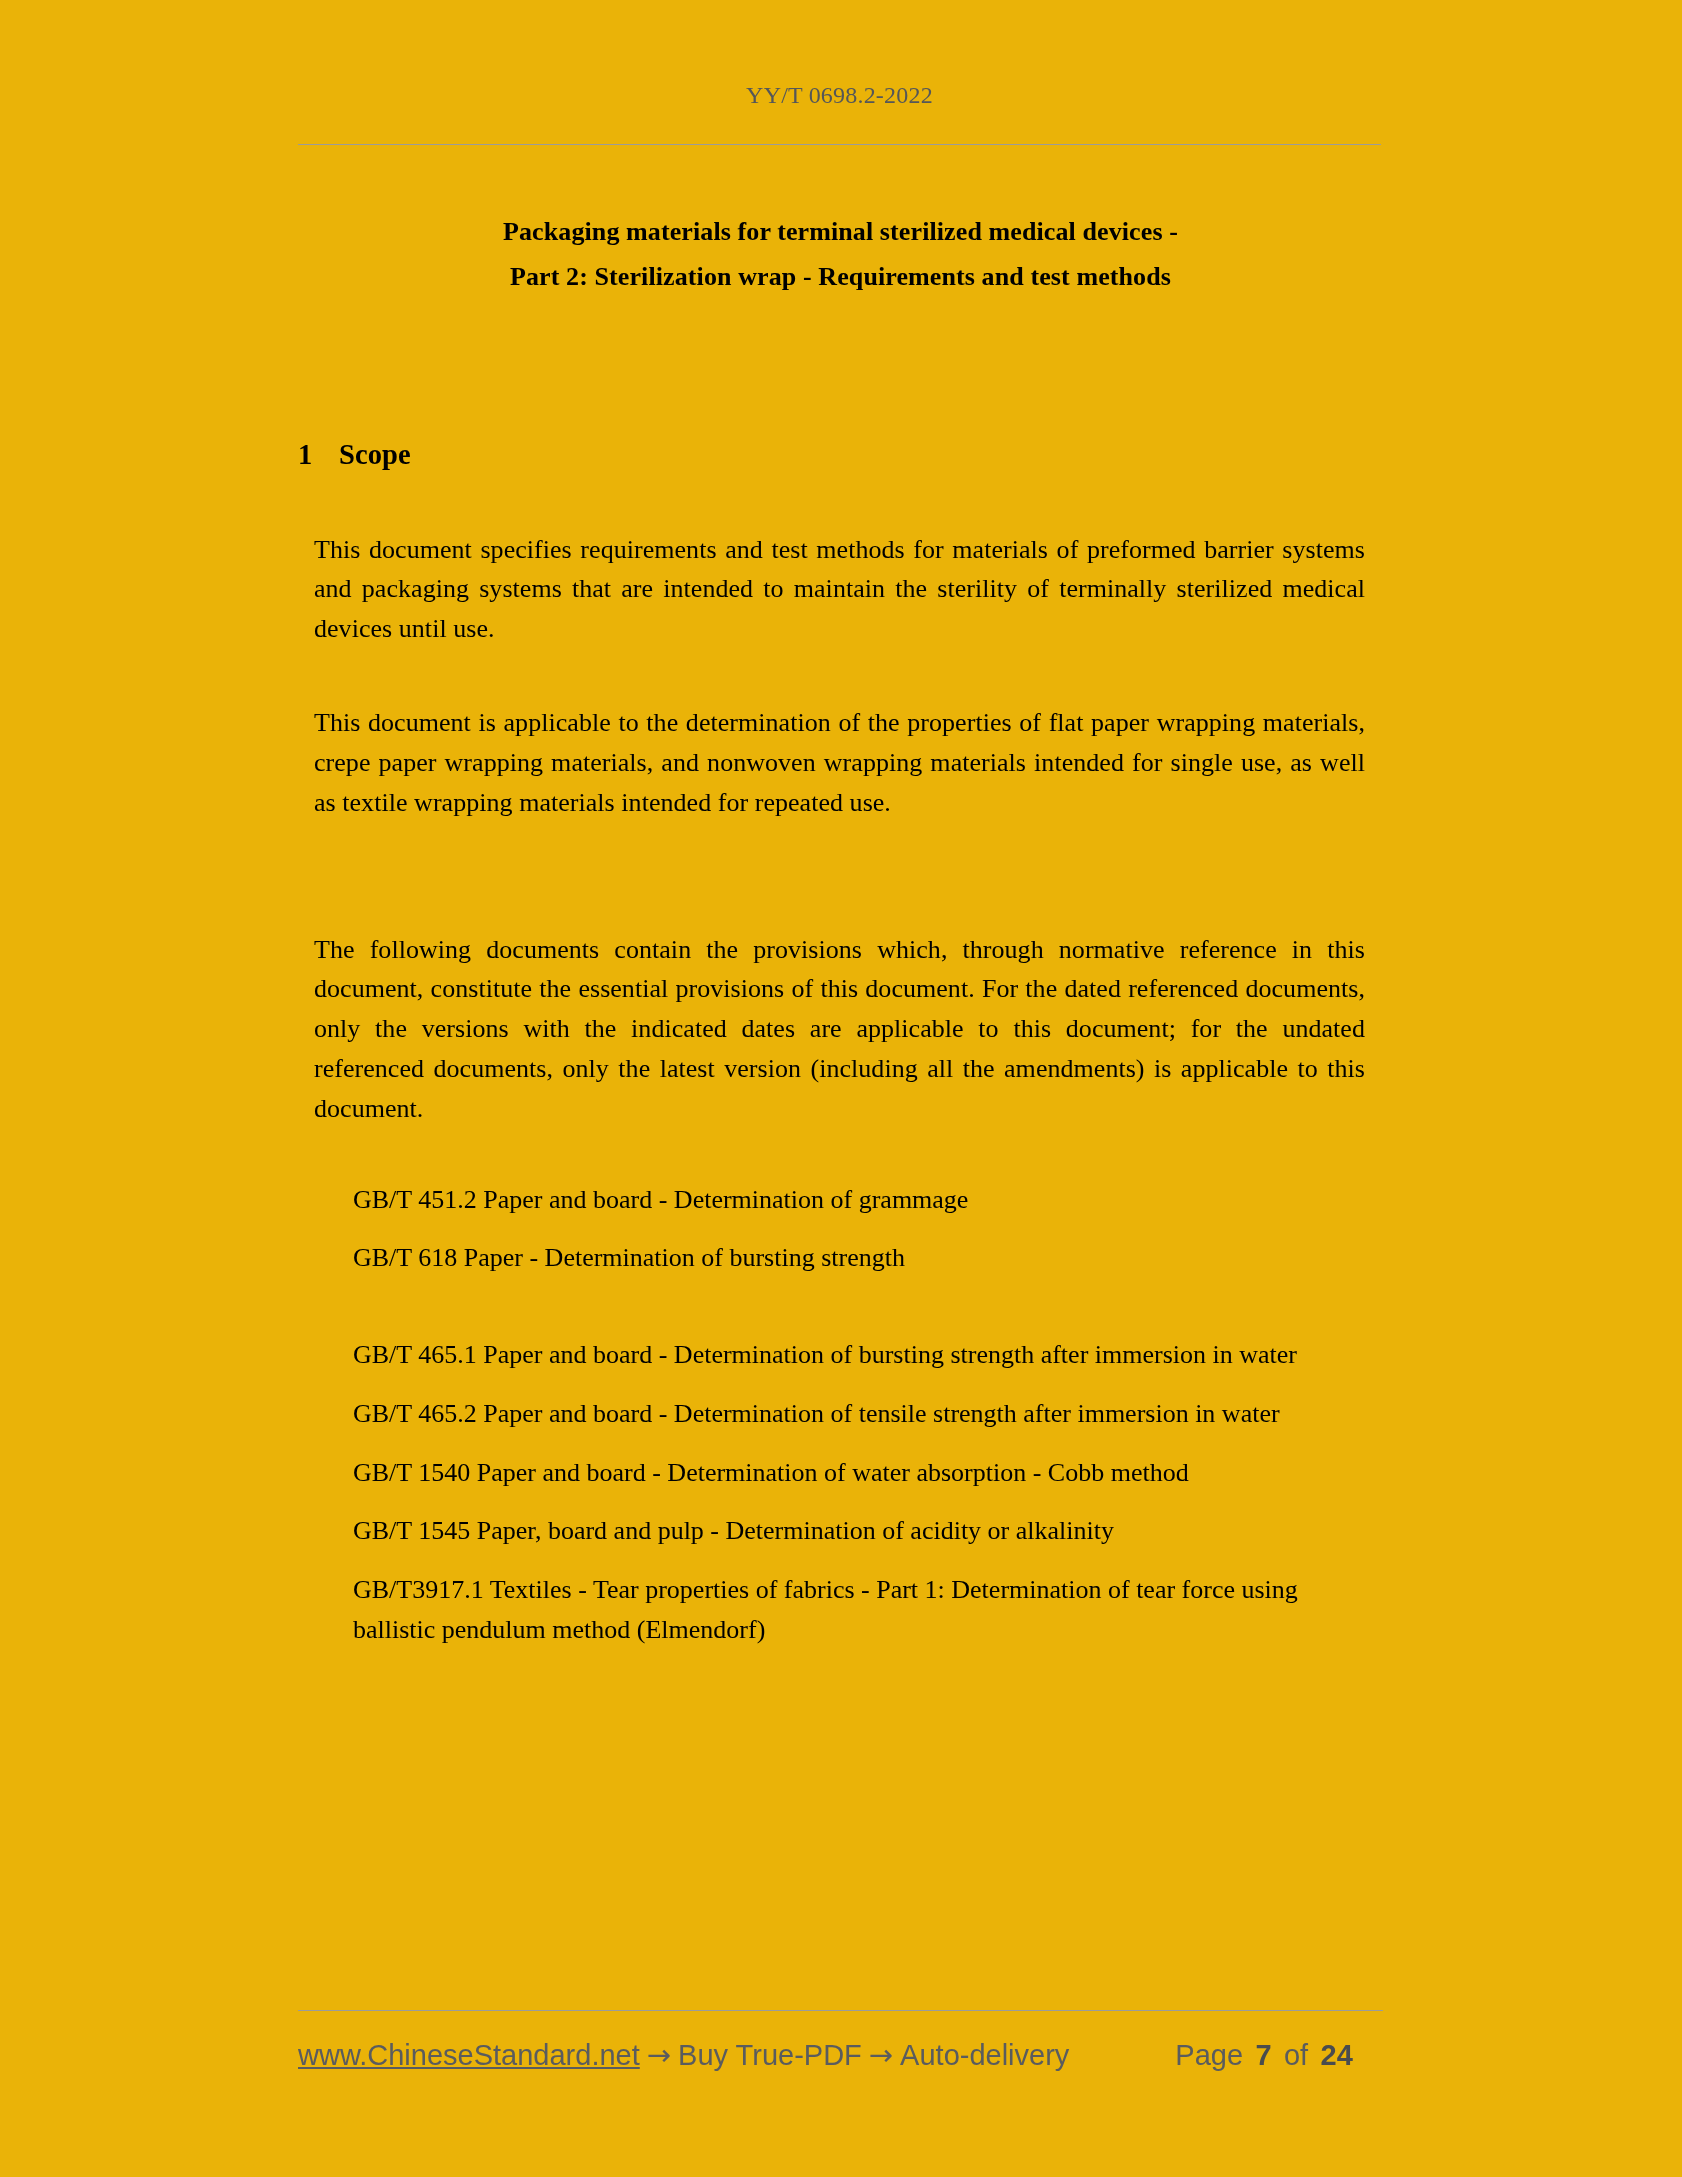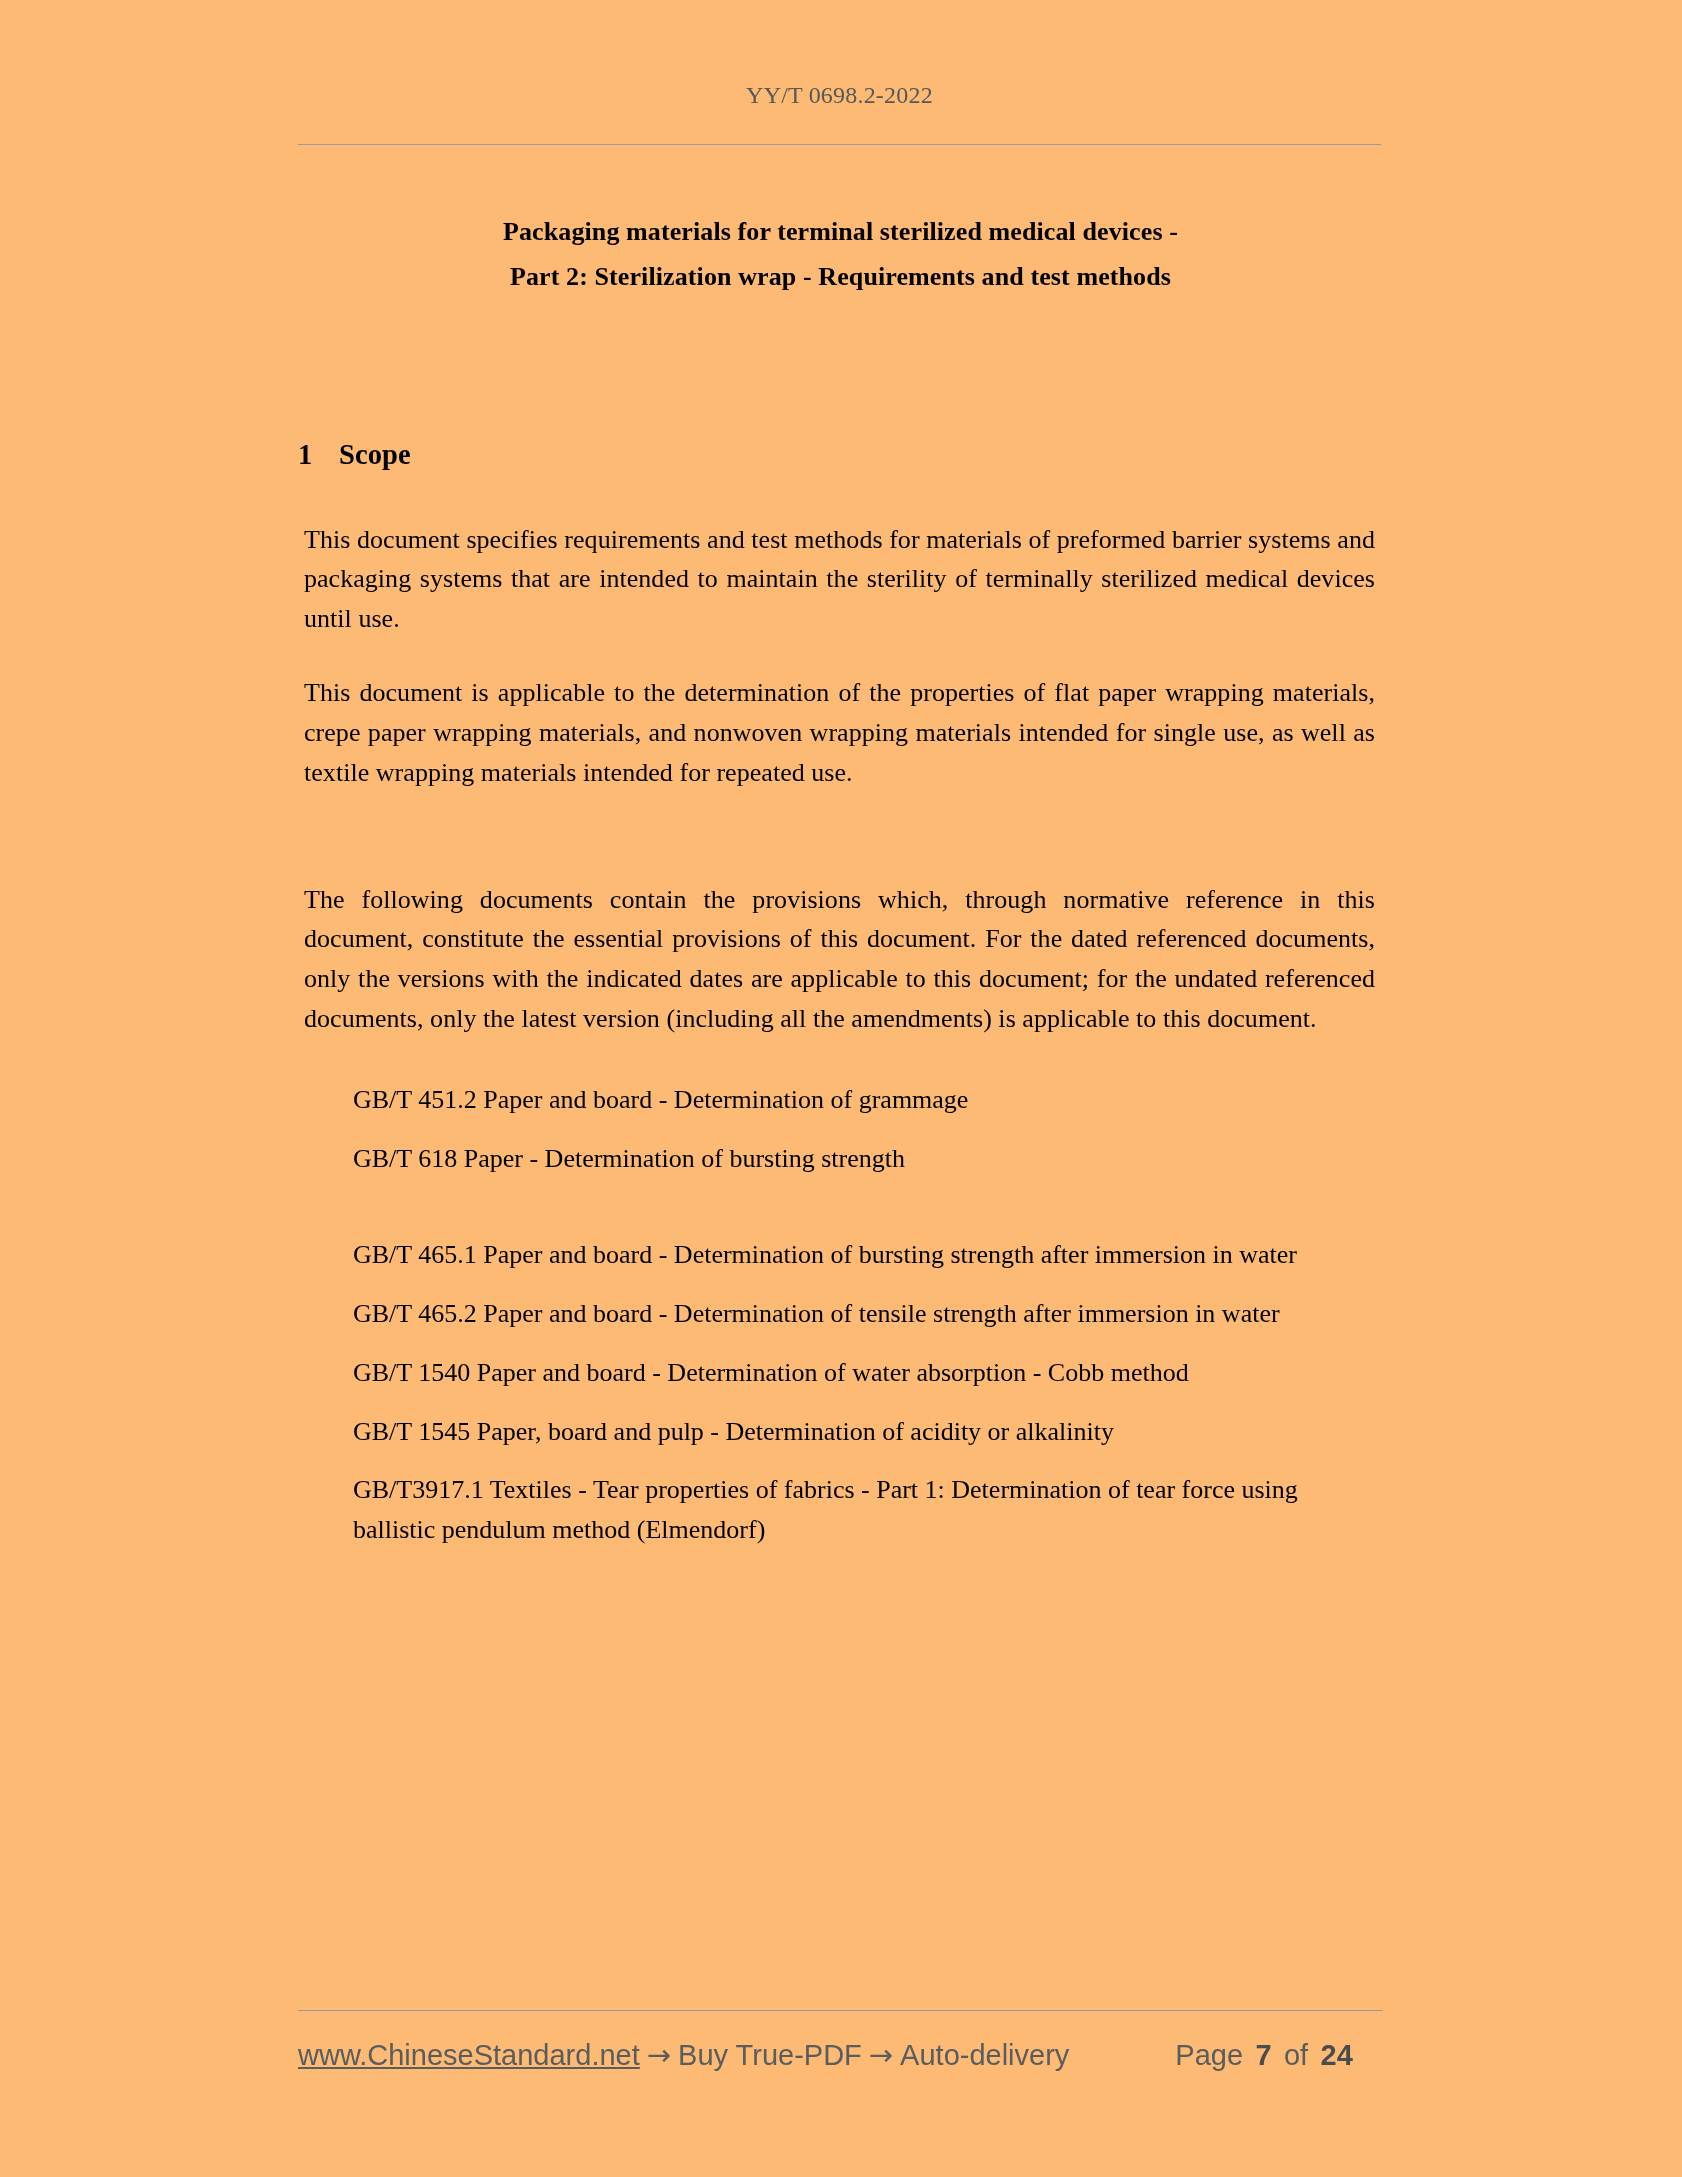--- a/index.html
+++ b/index.html
@@ -7,21 +7,21 @@
     margin: 0;
     padding: 0;
     background: #ffffff;
   }
 
   .page {
     position: relative;
     width: 1683px;
     height: 2177px;
     margin: 0 auto;
-    background: #fdba74;
+    background: #eab308;
     box-sizing: border-box;
     font-family: "Liberation Serif", "DejaVu Serif", serif;
     color: #000000;
     overflow: hidden;
   }
 
   
   .running-header {
     position: absolute;
     left: 298px;
@@ -79,21 +79,21 @@
     line-height: 1.25;
     letter-spacing: 0.1px;
   }
 
   h2.section-heading .sec-num {
     display: inline-block;
     min-width: 41px;
   }
 
   .para {
-    margin: 6px;
+    margin: 16px;
     font-size: 26px;
     line-height: 1.53;
     text-align: justify;
     text-justify: inter-word;
     letter-spacing: 0.04px;
   }
 
   .ref-list {
     margin: 16px;
     padding: 0;

